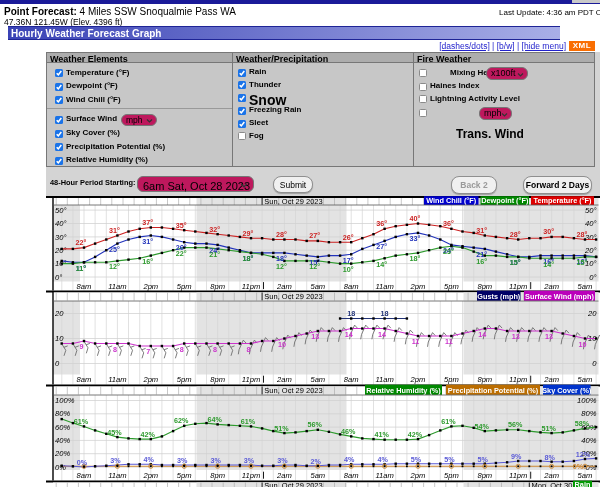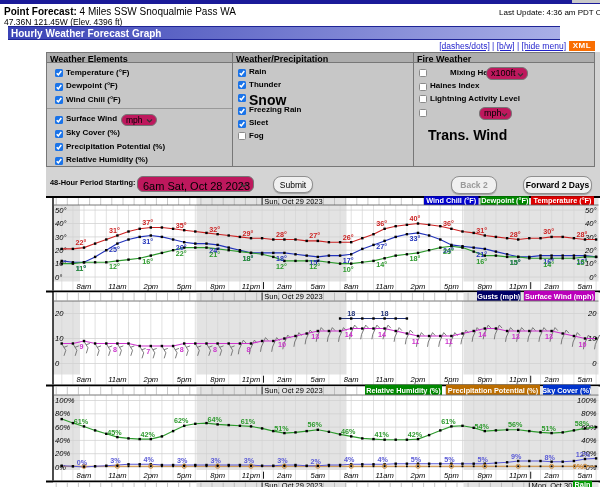--- a/index.html
+++ b/index.html
@@ -121,21 +121,21 @@
 <div class="lbl" style="left:249.0px;top:118.0px;font-size:8.0px;">Sleet</div>
 <div class="cb cbu" style="left:238.0px;top:132.0px;"></div>
 <div class="lbl" style="left:249.0px;top:130.5px;font-size:8.0px;">Fog</div>
 <div class="cb cbu" style="left:419.0px;top:69.0px;"></div>
 <div class="lbl" style="left:430.0px;top:67.5px;font-size:8.0px;margin-left:20px;">Mixing Height</div>
 <div class="cb cbu" style="left:419.0px;top:82.7px;"></div>
 <div class="lbl" style="left:430.0px;top:81.2px;font-size:8.0px;">Haines Index</div>
 <div class="cb cbu" style="left:419.0px;top:95.3px;"></div>
 <div class="lbl" style="left:430.0px;top:93.8px;font-size:8.0px;">Lightning Activity Level</div>
 <div class="cb cbu" style="left:419.0px;top:108.5px;"></div>
-<div class="lbl" style="left:428px;top:107.0px;font-size:14px;margin-top:20px;">Trans. Wind</div>
+<div class="lbl" style="left:456px;top:107.0px;font-size:12px;margin-top:20px;">Trans. Wind</div>
 <div class="sel" style="left:486px;top:67px;width:42px;height:12.5px;padding-left:4px;font-size:9px;">x100ft<svg width="7" height="6" style="position:absolute;right:3px;top:4px;" viewBox="0 0 7 6">
       <path d="M1 1.5 L3.5 4 L6 1.5" stroke="#333" stroke-width="1.2" fill="none"></path>
     </svg></div>
 <div class="sel" style="left:479px;top:107px;width:33px;height:12.5px;padding-left:4px;font-size:9px;">mph<svg width="7" height="6" style="position:absolute;right:3px;top:4px;" viewBox="0 0 7 6">
       <path d="M1 1.5 L3.5 4 L6 1.5" stroke="#333" stroke-width="1.2" fill="none"></path>
     </svg></div>
 
 <div class="lbl" style="left:50px;top:178px;font-size:7.4px;">48-Hour Period Starting:</div>
 <div class="sel" style="left:137px;top:176px;width:117px;height:16px;padding:3px 8px 0 5px;font-size:11px;">6am Sat, Oct 28 2023<svg width="8" height="7" style="position:absolute;right:5px;top:5px;" viewBox="0 0 8 7">
       <path d="M1 1.8 L4 4.8 L7 1.8" stroke="#333" stroke-width="1.3" fill="none"></path>

